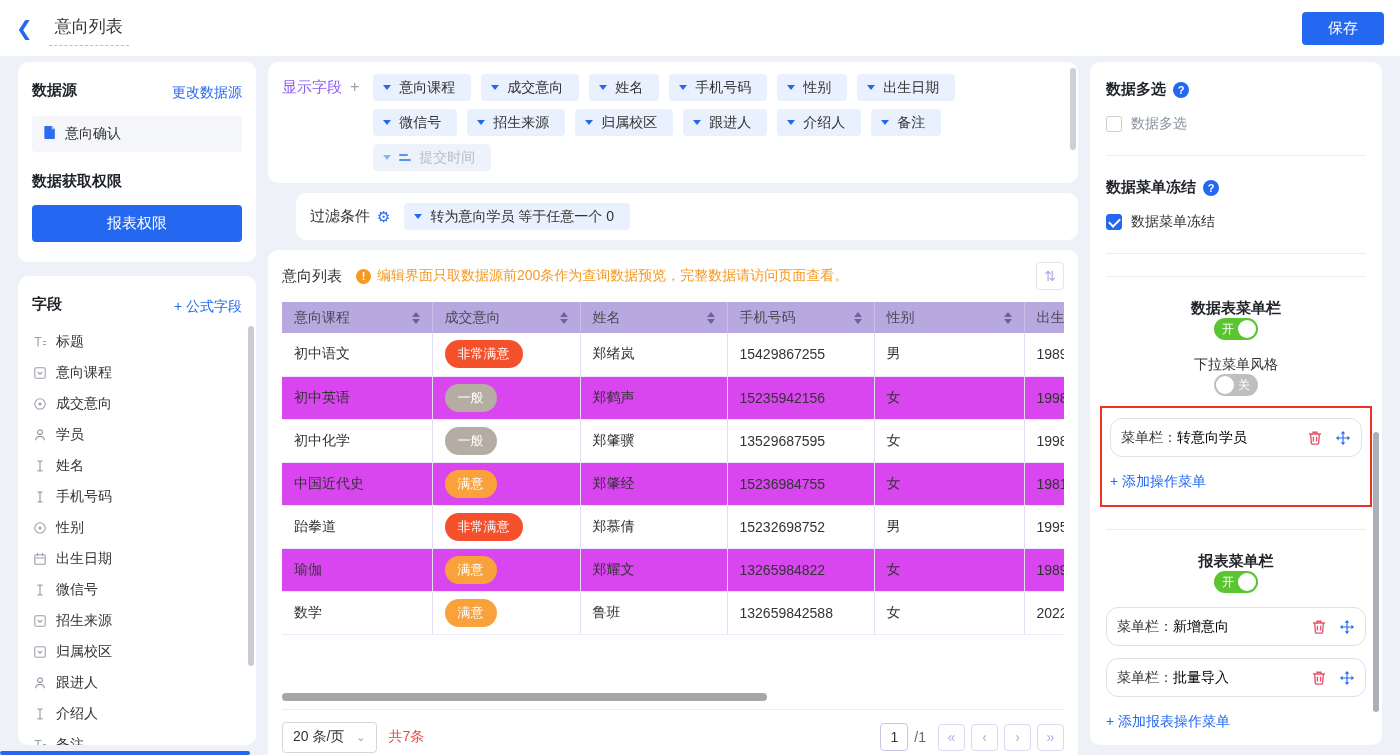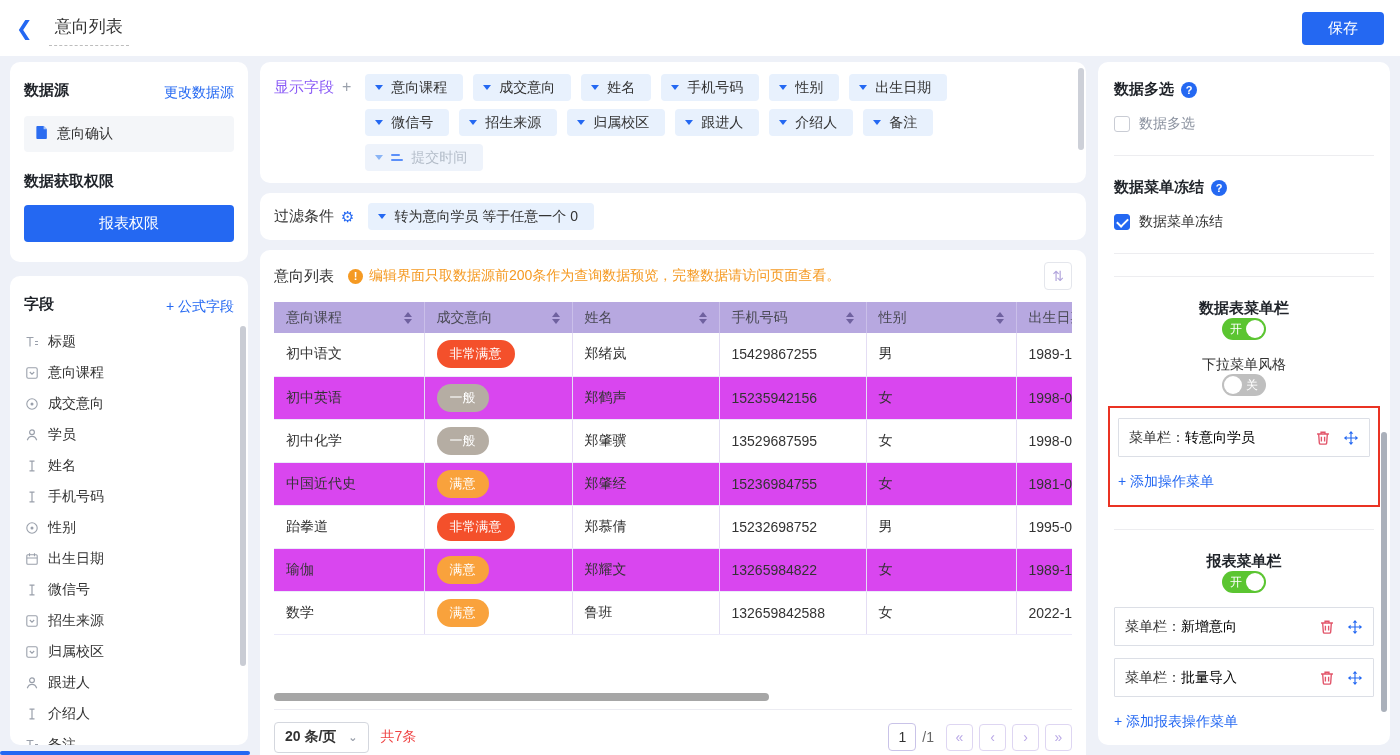--- a/index.html
+++ b/index.html
@@ -6,21 +6,21 @@
   html,body { width:1400px; height:755px; overflow:hidden; }
   body { font-family:"Liberation Sans","DejaVu Sans",sans-serif; background:#eef1f8; color:#333; font-size:14px; position:relative; }
 
   
   .topbar { height:56px; background:#fff; display:flex; align-items:center; padding:0 16px; }
   .back-btn { color:#2468f2; font-size:20px; font-weight:bold; cursor:pointer; margin-right:16px; line-height:1; }
   .page-title { font-size:17px; color:#333; border-bottom:1px dashed #bdbdbd; padding:4px 6px 7px; }
   .save-btn { margin-left:auto; background:#2468f2; color:#fff; border:none; border-radius:4px; padding:7px 26px; font-size:15px; cursor:pointer; }
 
   
-  .main { display:flex; gap:12px; padding:6px 10px 10px; height:699px; }
+  .main { display:flex; gap:12px; padding:6px 18px 10px; height:699px; }
   .col-left { width:238px; display:flex; flex-direction:column; gap:14px; }
   .col-mid { flex:1; display:flex; flex-direction:column; gap:10px; min-width:0; }
   .col-right { width:292px; }
   .card { background:#fff; border-radius:10px; position:relative; }
 
   
   .card-ds { padding:16px 14px 20px; }
   .sec-row { display:flex; align-items:center; justify-content:space-between; }
   .sec-title { font-size:15px; font-weight:bold; color:#1f2329; }
   .link { color:#2468f2; cursor:pointer; font-size:14px;margin-top:6px; }
@@ -46,21 +46,21 @@
   .chip { background:#e8f1fd; border-radius:4px; height:27px; display:inline-flex; align-items:center; gap:8px; padding:0 16px 0 10px; cursor:pointer; white-space:nowrap; }
   .chip.disabled { background:#eef3fb; color:#b4bdc9; }
   .chip.disabled .caret-down { border-top-color:#8ab4f5; }
   .caret-down { width:0; height:0; border-left:4px solid transparent; border-right:4px solid transparent; border-top:5px solid #2468f2; flex:none; }
   .hidden-lines { display:inline-flex; flex-direction:column; gap:3px; }
   .hidden-lines i { display:block; height:2px; width:12px; background:#5b8ff9; border-radius:1px; }
   .hidden-lines i:first-child { width:9px; }
   .vscroll.disp { top:6px; height:82px; background:#cdd0d8; }
 
   
-  .card-filter { padding:10px 14px; display:flex; gap:14px; }
+  .card-filter { padding:10px 14px; display:flex; gap:14px;margin-left:28px; }
   .filter-label { display:flex; align-items:center; gap:7px; font-size:15px; color:#333; }
   .gear { color:#2468f2; font-size:15px; cursor:pointer; line-height:1; }
 
   
   .card-table { flex:1; padding:12px 14px; display:flex; flex-direction:column; }
   .tbl-head-row { display:flex; align-items:center; gap:14px; }
   .tbl-title { font-size:15px; color:#333; }
   .warn { display:flex; align-items:center; gap:6px; color:#f59a23; font-size:14px; flex:1; }
   .warn-icon { width:15px; height:15px; flex:none; border-radius:50%; background:#f59a23; color:#fff; font-size:11px; font-weight:bold; display:inline-flex; align-items:center; justify-content:center; }
   .sort-btn { width:28px; height:28px; border:1px solid #e4e6ec; border-radius:4px; background:#fff; color:#b3a6dd; font-size:14px; display:flex; align-items:center; justify-content:center; cursor:pointer; }
@@ -74,21 +74,21 @@
   .sort-carets i.up { border-bottom:5px solid #6f619f; }
   .sort-carets i.dn { border-top:5px solid #6f619f; }
   table.data td { height:43px; padding:0 12px; border-right:1px solid #e4ddf4; border-bottom:1px solid #eceafa; background:#fff; color:#333; white-space:nowrap; overflow:hidden; }
   table.data tr.alt td { background:#d946ef; }
   .badge { display:inline-block; color:#fff; font-size:13px; padding:5px 13px; border-radius:14px; white-space:nowrap; }
 
   .hscroll { height:8px; margin-top:58px; position:relative; }
   .hscroll .thumb { position:absolute; left:0; top:0; height:8px; width:62%; background:#a6a6a6; border-radius:4px; }
 
   .pager { border-top:1px solid #ececf2; margin-top:8px; padding-top:12px; display:flex; align-items:center; gap:12px; }
-  .psize { display:inline-flex; align-items:center; gap:12px; border:1px solid #d4d7de; border-radius:4px; height:31px; padding:0 10px; cursor:pointer;font-weight:bold; }
+  .psize { display:inline-flex; align-items:center; gap:12px; border:1px solid #d4d7de; border-radius:4px; height:31px; padding:0 10px; cursor:pointer; }
   .psize .chev { color:#9aa0ab; font-size:11px; }
   .ptotal { color:#ef4444; }
   .pager-right { margin-left:auto; display:flex; align-items:center; gap:6px; }
   .pnum { width:28px; height:28px; border:1px solid #c9c3e8; border-radius:4px; display:flex; align-items:center; justify-content:center; color:#333; }
   .pof { color:#666; margin-right:6px; }
   .pnav { width:27px; height:27px; border:1px solid #ded6f2; border-radius:4px; background:#fff; color:#b9a8e6; font-size:14px; display:flex; align-items:center; justify-content:center; cursor:pointer; }
 
   
   .card-right { height:100%; padding:18px 16px; overflow:hidden; }
   .r-sec-title { display:flex; align-items:center; gap:7px; font-size:15px; font-weight:bold; color:#1f2329; }
@@ -107,21 +107,21 @@
   .toggle { width:44px; height:22px; border-radius:11px; position:relative; cursor:pointer; flex:none; }
   .toggle.on { background:#5bc531; }
   .toggle.on .knob { right:2px; }
   .toggle.on .t-text { left:8px; }
   .toggle.off { background:#bfbfbf; }
   .toggle.off .knob { left:2px; }
   .toggle.off .t-text { right:8px; }
   .toggle .knob { position:absolute; top:2px; width:18px; height:18px; border-radius:50%; background:#fff; }
   .toggle .t-text { position:absolute; top:3px; color:#fff; font-size:12px; line-height:16px; }
   .hl-box { border:2px solid #ea3323; margin:10px -6px 0; padding:10px 8px 14px; }
-  .menu-item { border:1px solid #dcdfe6; border-radius:1px; height:39px; display:flex; align-items:center; padding:0 10px; margin-bottom:12px; background:#fff; }
+  .menu-item { border:1px solid #dcdfe6; border-radius:12px; height:39px; display:flex; align-items:center; padding:0 10px; margin-bottom:12px; background:#fff; }
   .menu-item .m-label { color:#333; }
   .menu-item .m-value { color:#000000; flex:1; }
   .m-icons { display:flex; align-items:center; gap:12px; }
   .m-icons .ic { width:16px; height:16px; display:inline-flex; cursor:pointer; }
   .add-link { color:#2468f2; cursor:pointer; margin-top:4px; display:inline-block; }
   .vscroll.right { right:3px; top:370px; height:280px; background:#aab0ba; }
 
   
   .page-hscroll { position:absolute; left:0; bottom:0; height:4px; width:250px; background:#2468f2; border-radius:2px; }
 </style>

